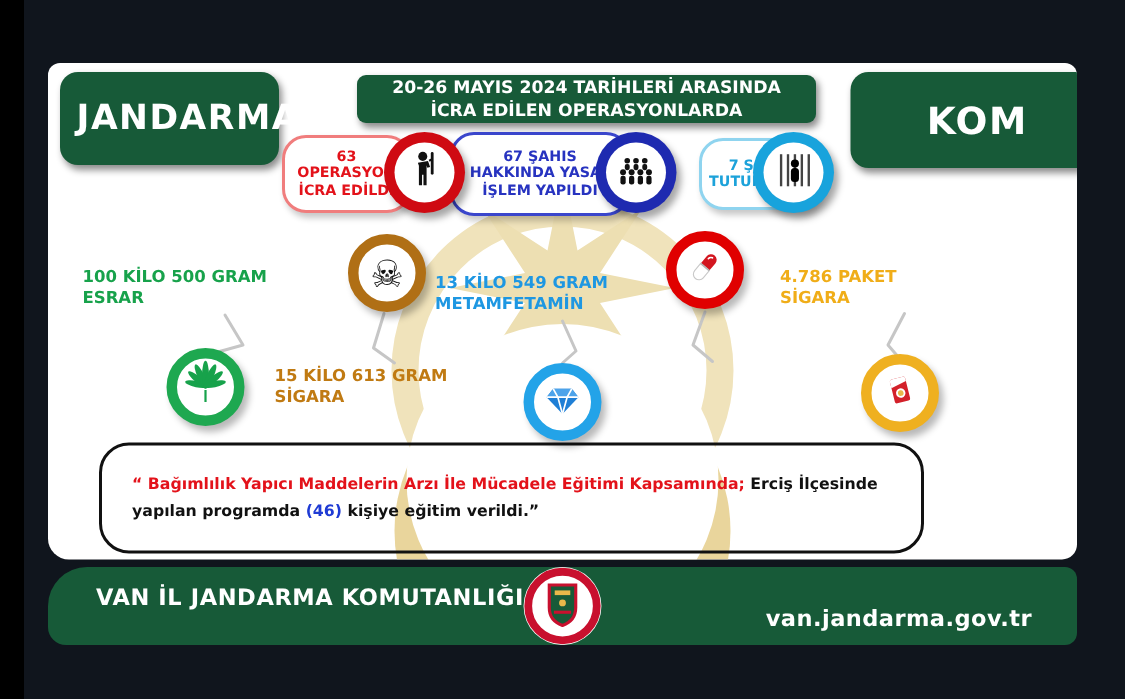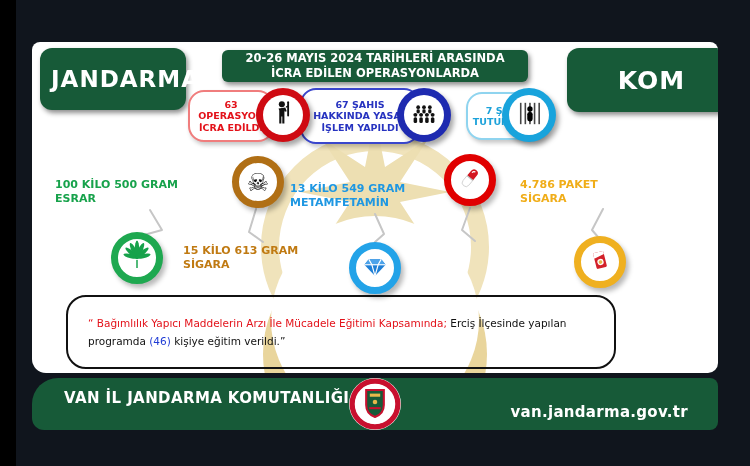--- a/index.html
+++ b/index.html
@@ -22,21 +22,21 @@
   .brand {
     position:absolute; background:#175a38; color:#fff;
     display:flex; align-items:center; justify-content:center;
     font-weight:bold; letter-spacing:1px;
     border-radius:12px; box-shadow:2px 3px 5px rgba(0,0,0,.45);
   }
   .brand-left { left:8px;  top:6px; width:146px; height:62px; font-size:23px;padding-left:25px; }
   .brand-right{ left:535px; top:6px; width:169px; height:64px; font-size:25px; }
 
   .title-box {
-    position:absolute; left:190px; top:8px; width:306px; height:32px;
+    position:absolute; left:206px; top:8px; width:306px; height:32px;
     background:#175a38; color:#fff; border-radius:6px;
     display:flex; flex-direction:column; align-items:center; justify-content:center;
     font-size:11.5px; font-weight:bold; line-height:1.3; text-align:center;
     box-shadow:2px 3px 5px rgba(0,0,0,.45);
   }
 
   
   .pill {
     position:absolute; background:#fff; border:2px solid; border-radius:16px;
     display:flex; flex-direction:column; align-items:center; justify-content:center;
@@ -70,21 +70,21 @@
     transform:translateY(-50%) rotate(45deg); z-index:-1;
   }
   .connectors { position:absolute; left:0; top:0; width:686px; height:331px; pointer-events:none; }
   .skull-glyph { font-size:25px; line-height:1; color:#111; }
 
   
   .quote-box {
     position:absolute; left:34px; top:253px; width:550px; height:74px;
     border:2.5px solid #111; border-radius:20px; background:transparent;
     padding:17px 20px 0 20px;
-    font-size:10.5px; font-weight:normal; line-height:1.75; color:#111;
+    font-size:10.5px; font-weight:bold; line-height:1.75; color:#111;
   }
   .q-red  { color:#e3121a; }
   .q-blue { color:#1f3bd4; }
 
   
   .footer {
     position:absolute; left:32px; top:378px; width:686px; height:52px;
     background:#175a38; border-radius:26px 8px 8px 12px;
     color:#fff; font-weight:bold;
   }

